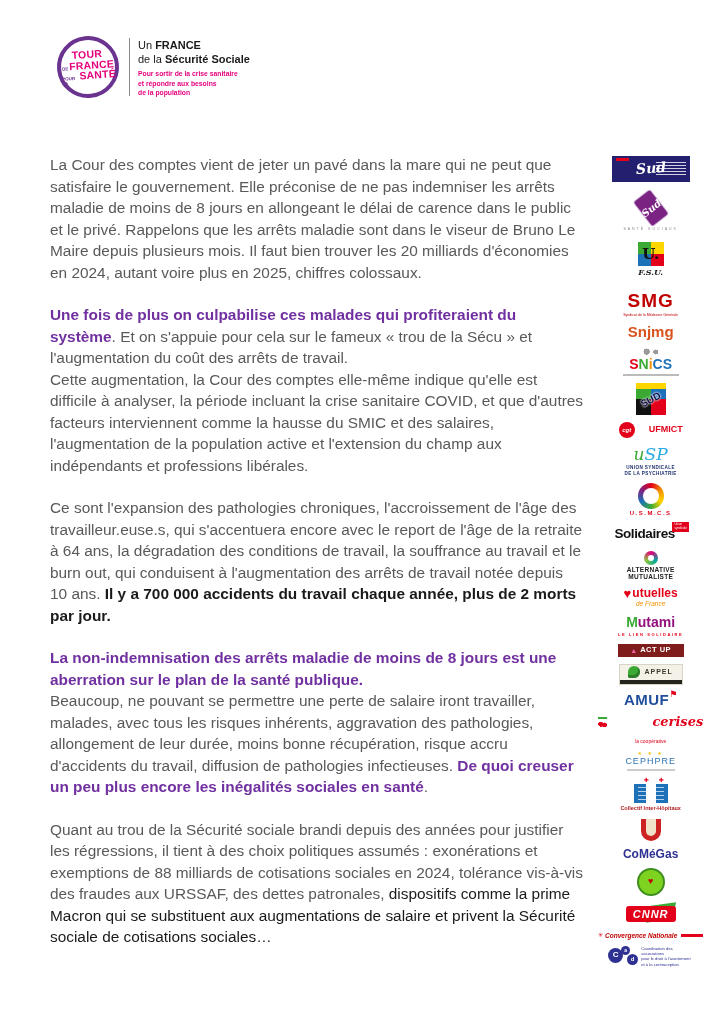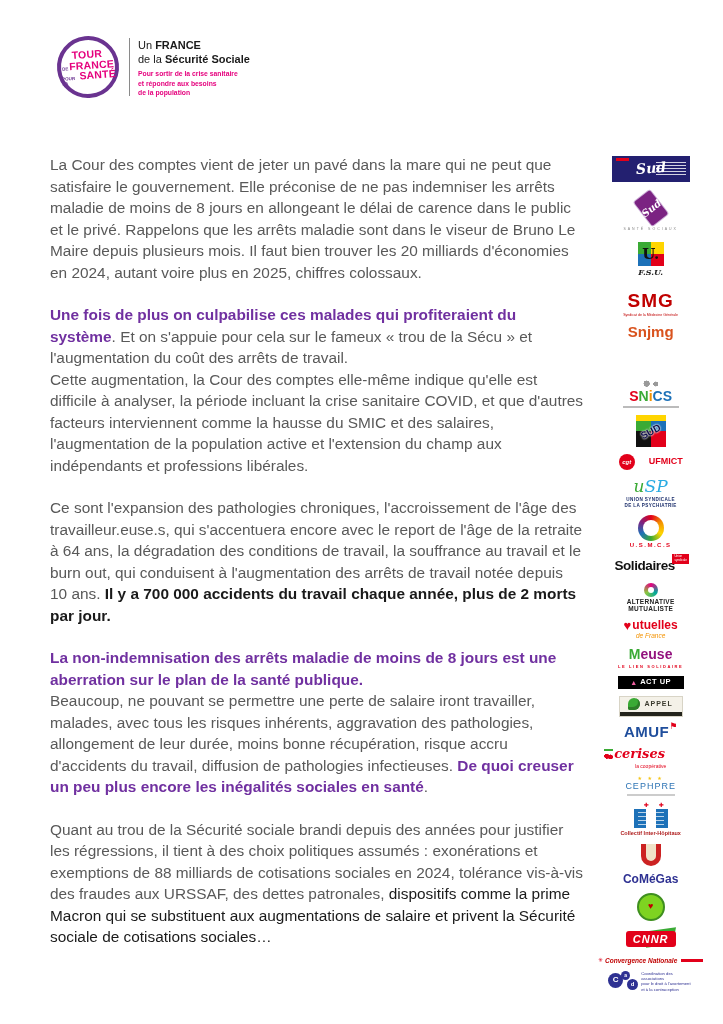--- a/index.html
+++ b/index.html
@@ -69,21 +69,21 @@
   .logo-fsu .logo-label { width:26px; height:24px; color:#111; font-weight:bold; font-size:15px;
     font-family:"DejaVu Serif",serif; display:flex; align-items:center; justify-content:center;
     background:conic-gradient(#ffd500 0 25%, #e2001a 25% 50%, #1d71b8 50% 75%, #3aaa35 75%); }
   .logo-fsu .logo-sub { font-style:italic; font-weight:bold; font-size:8px; color:#222; font-family:"DejaVu Serif",serif; }
 
   .logo-smg .logo-label { color:#c00000; font-size:19px; letter-spacing:1px;margin-top:7px; }
   .logo-smg .logo-sub { color:#c00000; font-size:3.6px; }
 
   .logo-snjmg .logo-label { color:#d9531e; font-size:15px; font-family:Liberation Sans, sans-serif; font-weight:bold; }
 
-  .logo-snics { position:relative;margin-top:32px; }
+  .logo-snics { position:relative; }
   .logo-snics::before { content:""; width:22px; height:8px; margin-bottom:1px;
     background:radial-gradient(circle at 30% 45%, #9a9a9a 3px, transparent 3.2px),
                radial-gradient(circle at 72% 50%, #9a9a9a 2.4px, transparent 2.6px); }
   .logo-snics .logo-label { font-size:14px; }
   .logo-snics::after { content:""; width:56px; height:2px; background:#bbb; margin-top:2px; }
 
   .logo-sudgrid { width:30px; height:32px; justify-content:center;
     background:linear-gradient(180deg,#ffd500 0 18%, transparent 18%),
       conic-gradient(#1d71b8 0 25%, #e2001a 25% 50%, #111 50% 75%, #3aaa35 75%); }
   .logo-sudgrid .logo-label { color:#10104a; font-size:10px; transform:rotate(-28deg);
@@ -113,36 +113,36 @@
   .logo-altermut .logo-label { font-size:6.5px; color:#222; white-space:pre-line; letter-spacing:0.3px; }
 
   .logo-mutuelles { flex-direction:row; flex-wrap:wrap; justify-content:center; }
   .logo-mutuelles .logo-icon { color:#e2001a; font-size:13px; margin-right:1px; }
   .logo-mutuelles .logo-label { color:#e2001a; font-size:12px; }
   .logo-mutuelles .logo-sub { color:#f39200; font-style:italic; font-size:6.5px; width:100%; margin-top:0; }
 
   .logo-mutami .logo-label { font-size:14px; }
   .logo-mutami .logo-sub { color:#e2001a; font-size:4px; letter-spacing:1.6px; font-weight:bold; }
 
-  .logo-actup { flex-direction:row; background:#000000; width:66px; height:13px; gap:3px; }
+  .logo-actup { flex-direction:row; background:#7f1d1d; width:66px; height:13px; gap:3px; }
   .logo-actup .logo-icon { color:#f05fa0; font-size:7px; }
   .logo-actup .logo-label { color:#fff; font-size:7.5px; letter-spacing:0.5px; }
 
   .logo-appel { flex-direction:row; width:64px; height:21px; background:#f4f1e8; border:1px solid #d8d4c6;
     gap:4px; position:relative; padding-bottom:4px; }
   .logo-appel .logo-icon { width:12px; height:12px; border-radius:50% 50% 50% 2px; background:#3aaa35;
     box-shadow:inset -1px -2px 0 1px #2d7d28; }
   .logo-appel .logo-label { color:#3b3b2f; font-size:7px; letter-spacing:1px; }
   .logo-appel::after { content:""; position:absolute; bottom:0; left:0; right:0; height:4px; background:#24241c; }
 
   .logo-amuf { flex-direction:row-reverse; align-items:flex-start; }
   .logo-amuf .logo-icon { color:#e2001a; font-size:9px; transform:translateY(-2px); }
   .logo-amuf .logo-label { color:#1f4e9c; font-size:15px; letter-spacing:0.5px; }
 
-  .logo-cerises { flex-direction:row; flex-wrap:wrap; justify-content:flex-start; gap:1px; }
+  .logo-cerises { flex-direction:row; flex-wrap:wrap; justify-content:space-between; gap:8px; }
   .logo-cerises .logo-icon { width:9px; height:10px; border-top:2px solid #3aaa35;
     background:radial-gradient(circle at 30% 65%, #e2001a 2.4px, transparent 2.6px),
                radial-gradient(circle at 72% 75%, #e2001a 2.4px, transparent 2.6px); }
   .logo-cerises .logo-label { color:#e2001a; font-style:italic; font-size:13px; font-family:"DejaVu Serif",serif; }
   .logo-cerises .logo-sub { color:#e2001a; font-size:5px; width:100%; margin-top:0; }
 
   .logo-cephpre .logo-icon { color:#f5c518; font-size:5px; letter-spacing:2px; margin-bottom:1px; }
   .logo-cephpre .logo-label { color:#2e74b5; font-size:9px; letter-spacing:1px; font-weight:normal; }
   .logo-cephpre::after { content:""; width:48px; height:2px; background:#ccc; margin-top:2px; }
 
@@ -268,21 +268,21 @@
           <span class="logo-icon"></span>
           <span class="logo-label">ALTERNATIVE
 MUTUALISTE</span>
         </div>
         <div class="logo logo-mutuelles">
           <span class="logo-icon">♥</span>
           <span class="logo-label">utuelles</span>
           <span class="logo-sub">de France</span>
         </div>
         <div class="logo logo-mutami">
-          <span class="logo-label"><span style="color: rgb(58, 170, 53);">M</span><span style="color: rgb(147, 17, 126);">euse</span></span>
+          <span class="logo-label"><span style="color: rgb(58, 170, 53);">M</span><span style="color: rgb(147, 17, 126);">utami</span></span>
           <span class="logo-sub">LE LIEN SOLIDAIRE</span>
         </div>
         <div class="logo logo-actup">
           <span class="logo-icon">▲</span>
           <span class="logo-label">ACT UP</span>
         </div>
         <div class="logo logo-appel">
           <span class="logo-icon"></span>
           <span class="logo-label">APPEL</span>
         </div>

